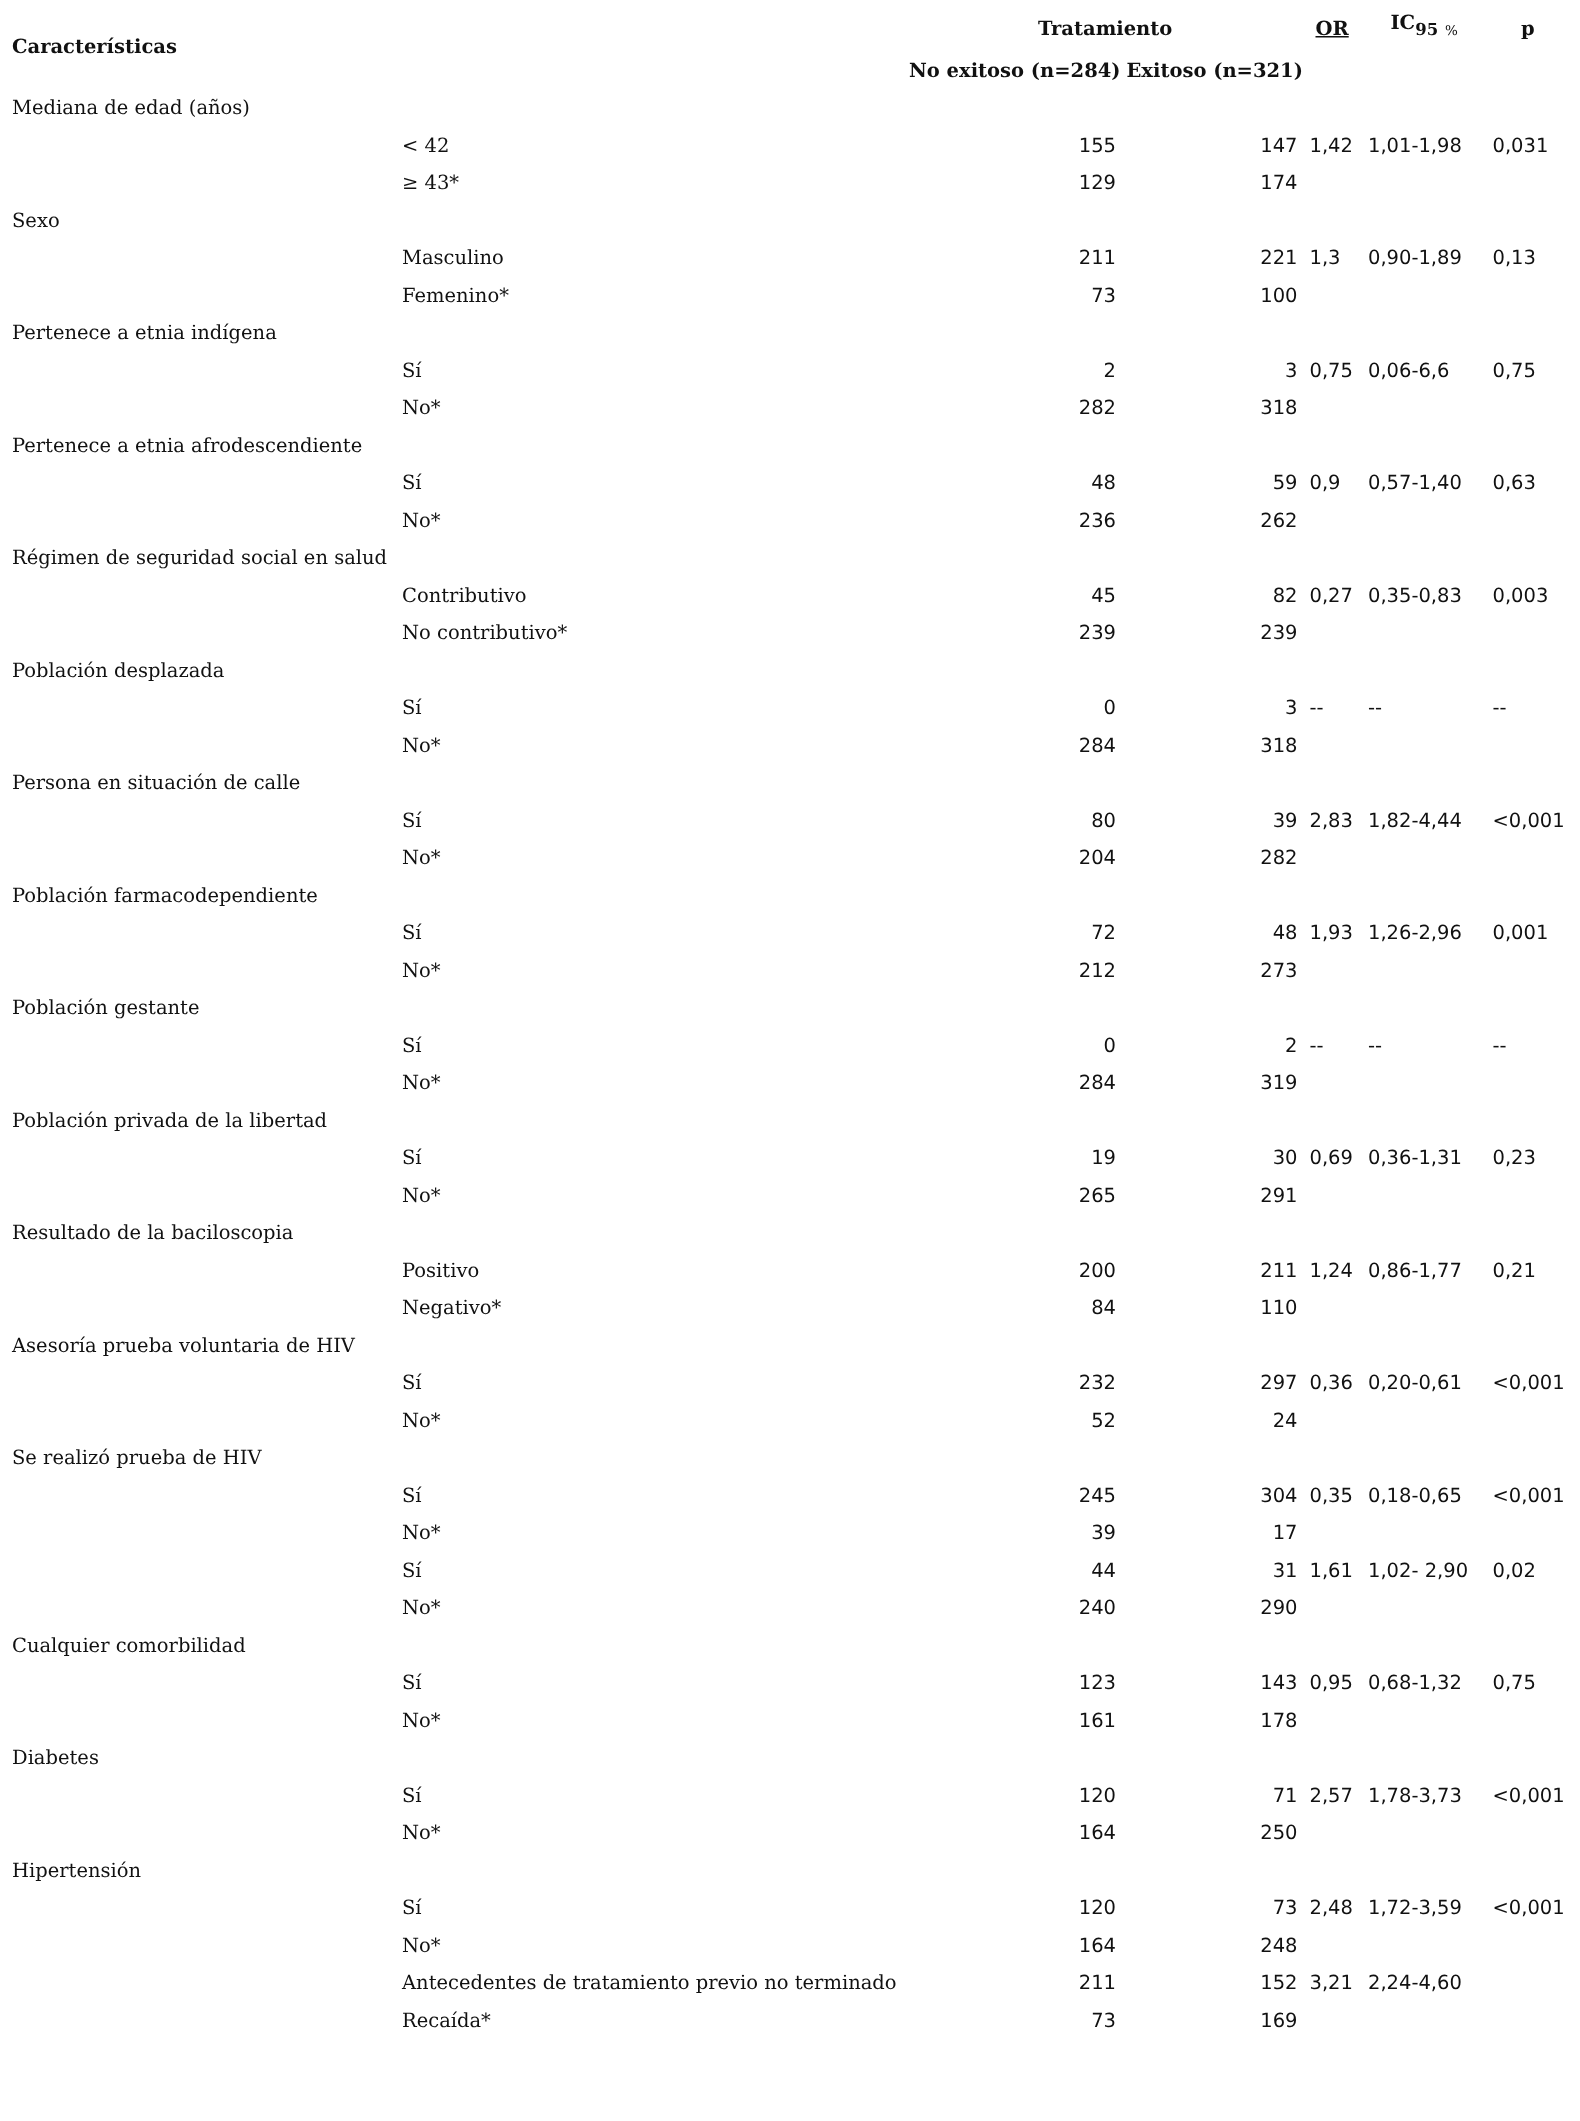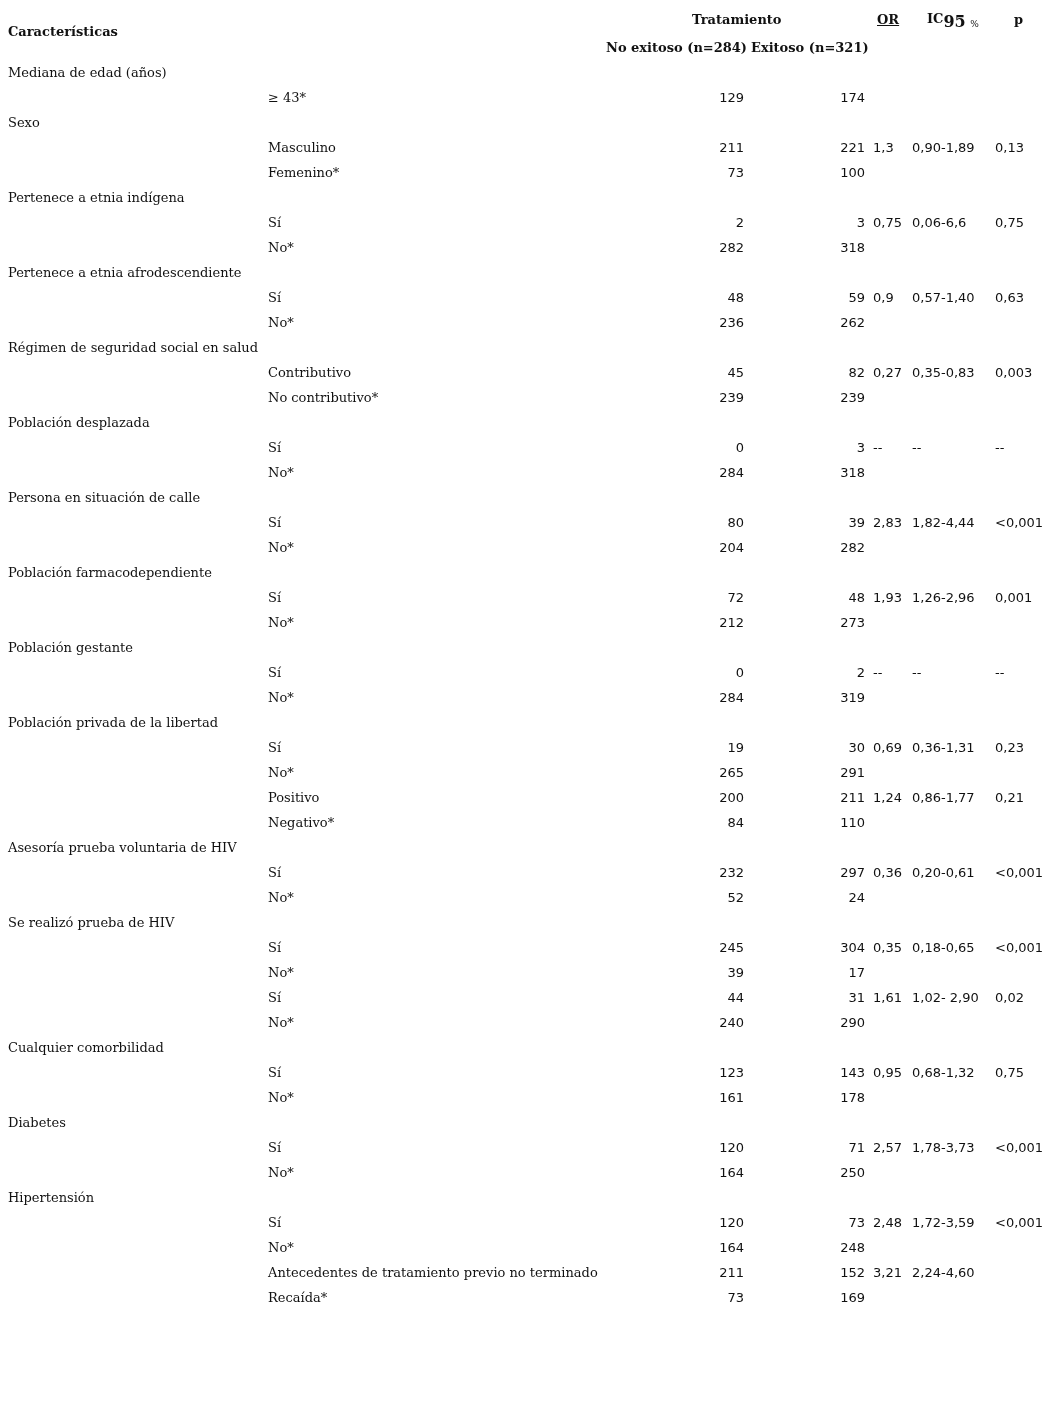--- a/index.html
+++ b/index.html
@@ -2,21 +2,21 @@
 <html><head>
 <meta charset="utf-8">
 <style>
   html, body { margin: 0; padding: 0; background: #ffffff; }
   body {
     width: 1053px; height: 1414px; position: relative; overflow: hidden;
     font-family: "DejaVu Serif", "Liberation Serif", serif;
     font-size: 13px; color: #111111;
   }
   .hdr { position: absolute; font-weight: bold; font-size: 13px; white-space: nowrap; }
-  .sub95 { font-size: 16px; position: relative; top: 4px; }
+  .sub95 { font-size: 11px; position: relative; top: 4px; }
   .pct { font-size: 9px; font-weight: normal; position: relative; top: 4px; }
   #rows { position: absolute; left: 0; top: 60px; width: 1053px; }
   .row { position: relative; height: 25px; padding-left: 41px; }
   .cell { position: absolute; top: 5px; white-space: nowrap; }
   .char { left: 8px; }
   .cat { left: 268px; }
   .num { font-family: "DejaVu Sans", "Liberation Sans", sans-serif; font-size: 13px; }
   .ne { right: calc(1053px - 744px); text-align: right; }
   .ex { right: calc(1053px - 865px); text-align: right; }
   .or { left: 873px; }
@@ -37,20 +37,28 @@
     <span class="pct">%</span>
   </div>
   <div class="hdr" style="left:1014px; top:12px;">p</div>
 </div>
 
 <div id="rows">
     <div class="row">
       <span class="cell char">Mediana de edad (años)</span>
     </div>
     <div class="row">
+      <span class="cell cat">&lt; 42</span>
+      <span class="cell num ne">155</span>
+      <span class="cell num ex">147</span>
+      <span class="cell num or">1,42</span>
+      <span class="cell num ic">1,01-1,98</span>
+      <span class="cell num p">0,031</span>
+    </div>
+    <div class="row">
       <span class="cell cat">≥ 43*</span>
       <span class="cell num ne">129</span>
       <span class="cell num ex">174</span>
       <span class="cell num or"></span>
       <span class="cell num ic"></span>
       <span class="cell num p"></span>
     </div>
     <div class="row">
       <span class="cell char">Sexo</span>
     </div>
@@ -216,20 +224,23 @@
     </div>
     <div class="row">
       <span class="cell cat">No*</span>
       <span class="cell num ne">265</span>
       <span class="cell num ex">291</span>
       <span class="cell num or"></span>
       <span class="cell num ic"></span>
       <span class="cell num p"></span>
     </div>
     <div class="row">
+      <span class="cell char">Resultado de la baciloscopia</span>
+    </div>
+    <div class="row">
       <span class="cell cat">Positivo</span>
       <span class="cell num ne">200</span>
       <span class="cell num ex">211</span>
       <span class="cell num or">1,24</span>
       <span class="cell num ic">0,86-1,77</span>
       <span class="cell num p">0,21</span>
     </div>
     <div class="row">
       <span class="cell cat">Negativo*</span>
       <span class="cell num ne">84</span>

